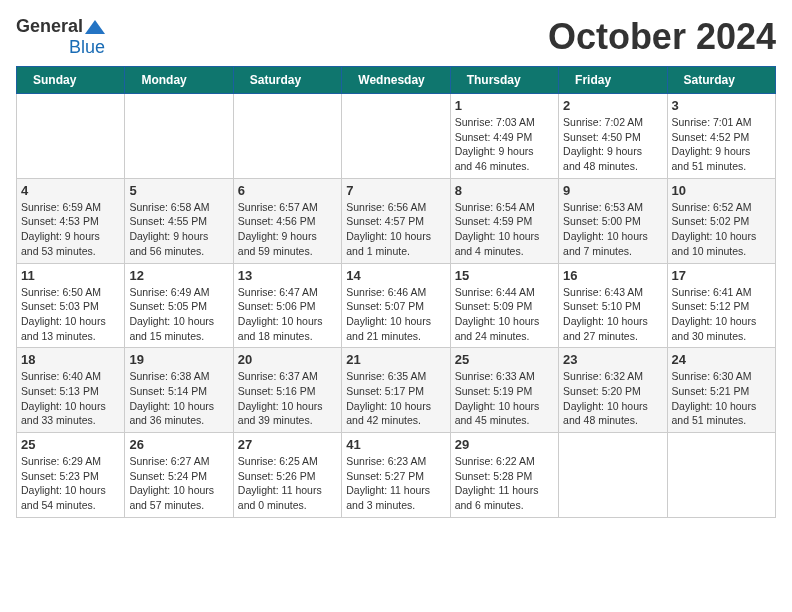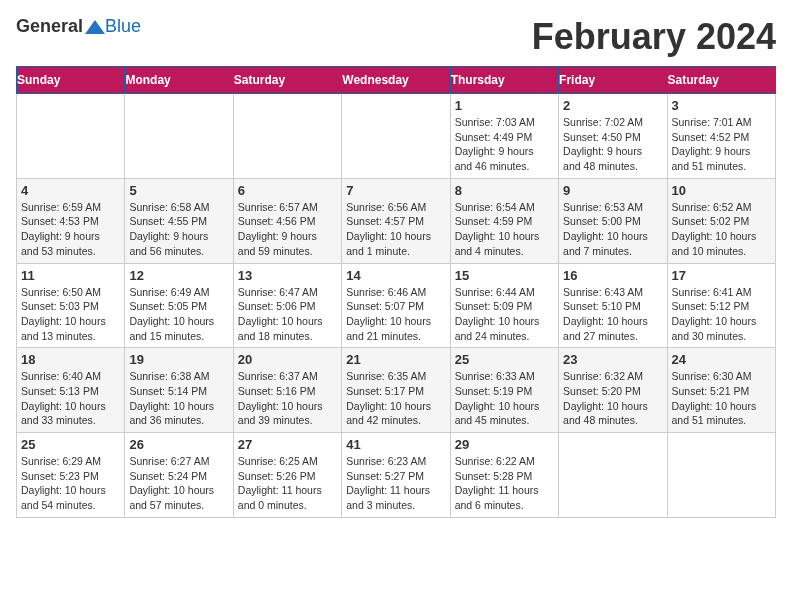--- a/index.html
+++ b/index.html
@@ -11,20 +11,21 @@
       padding: 16px;
     }
     .header-area {
       display: flex;
       justify-content: space-between;
       align-items: flex-start;
       margin-bottom: 8px;
     }
     .logo {
       display: flex;
+      flex-direction: column;
       align-items: flex-end;
     }
     .logo-general {
       font-size: 18px;
       font-weight: bold;
       color: #333;
     }
     .logo-blue {
       font-size: 18px;
       font-weight: normal;
@@ -51,23 +52,23 @@
     .subtitle {
       font-size: 16px;
       color: #333;
     }
     .calendar {
       width: 100%;
       border-collapse: collapse;
       font-size: 11px;
     }
     .calendar th {
-      background: #be185d;
+      background: #0f766e;
       color: #fff;
-      padding: 6px 0;
+      padding: 6px 16px;
       text-align: left;
       font-size: 12px;
       border: 1px solid #1a5fa0;
     }
     .calendar td {
       border: 1px solid #ccc;
       vertical-align: top;
       padding: 4px;
       min-height: 80px;
       width: 108px;
@@ -103,21 +104,21 @@
       <span class="logo-general">General</span>
       <svg class="logo-icon" viewBox="0 0 20 14" xmlns="http://www.w3.org/2000/svg">
         <polygon points="10,0 20,14 0,14" fill="#2474c4"></polygon>
       </svg>
     </div>
     <div>
       <span class="logo-blue">Blue</span>
     </div>
   </div>
   <div class="title-area">
-    <div class="month-title">February 2024</div>
+    <div class="month-title">October 2024</div>
   </div>
 </div>
 
 <table class="calendar">
   <thead>
     <tr>
     <th>Sunday</th>
         <th>Monday</th>
         <th>Saturday</th>
         <th>Wednesday</th>

